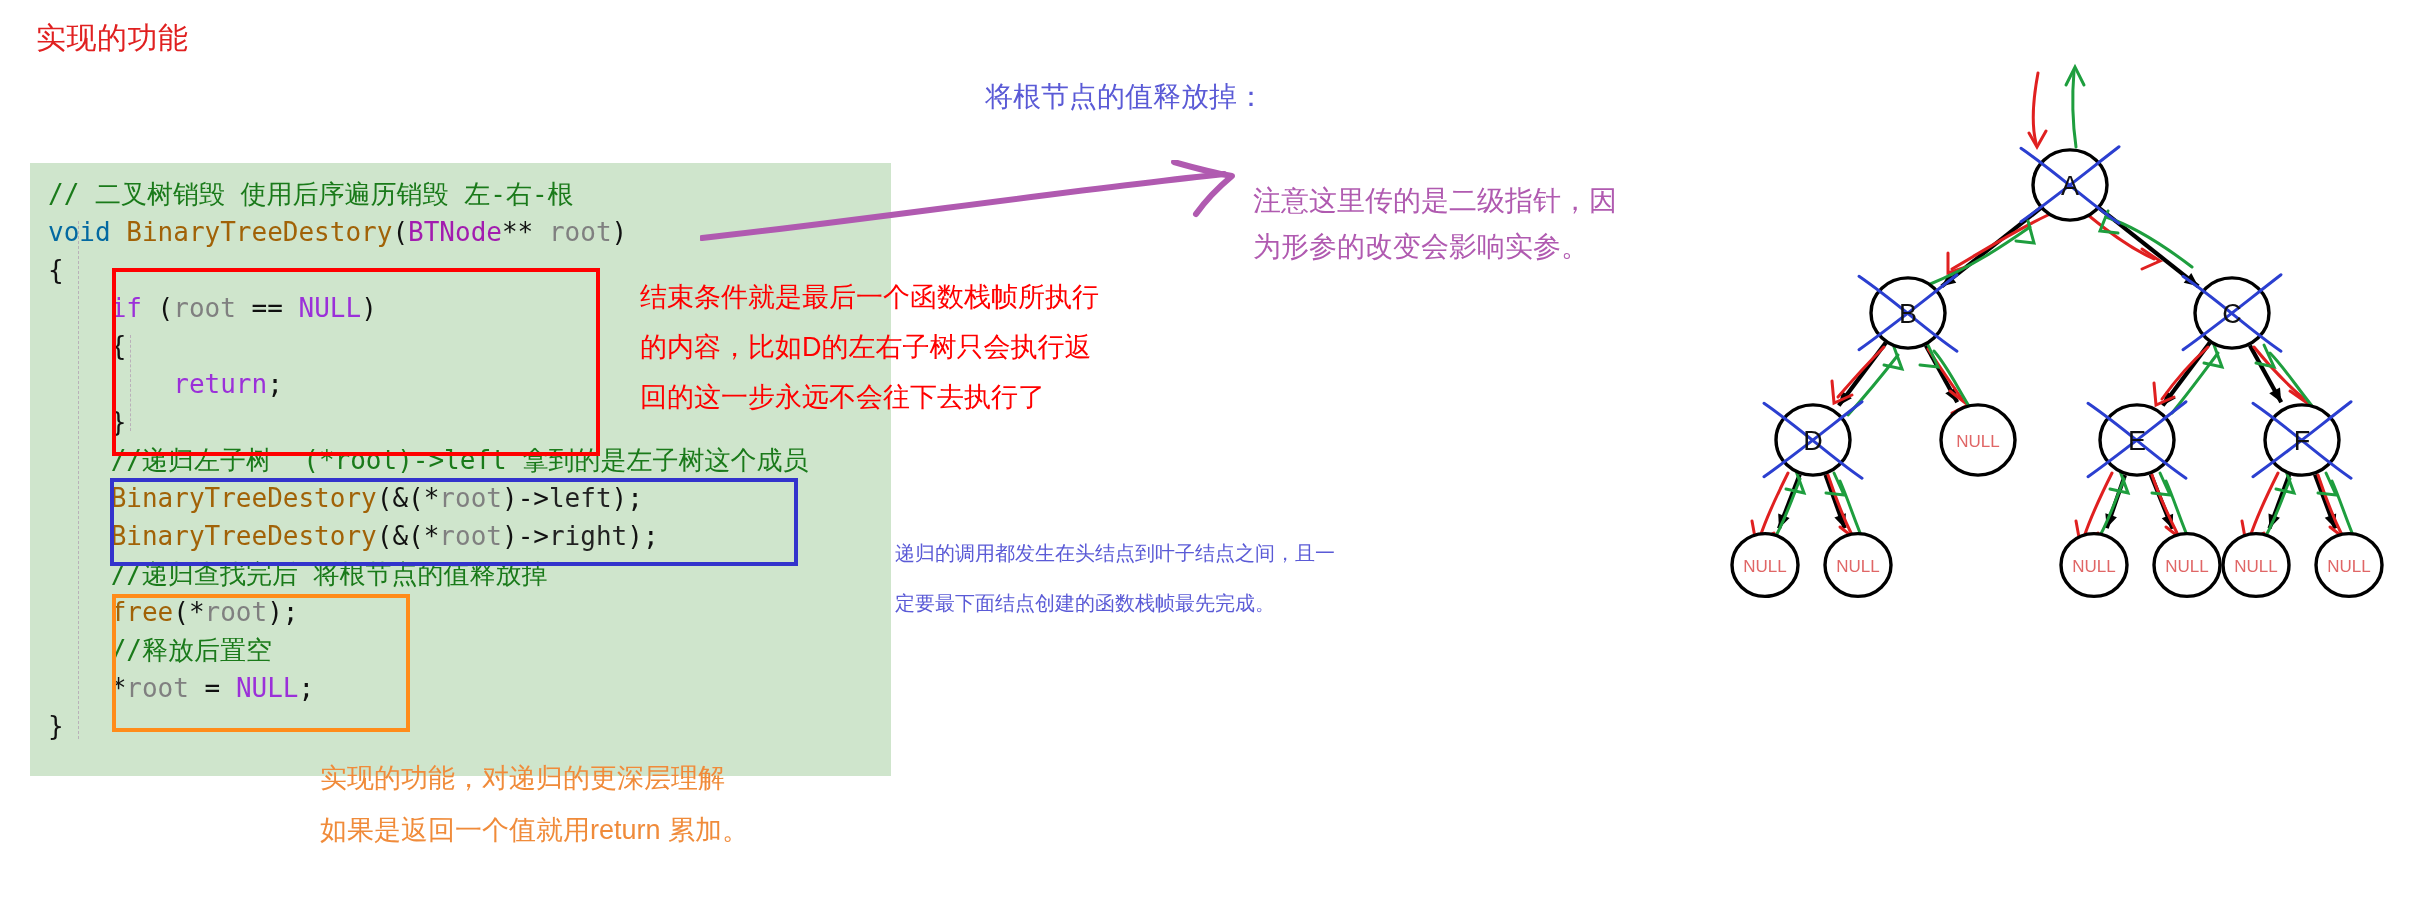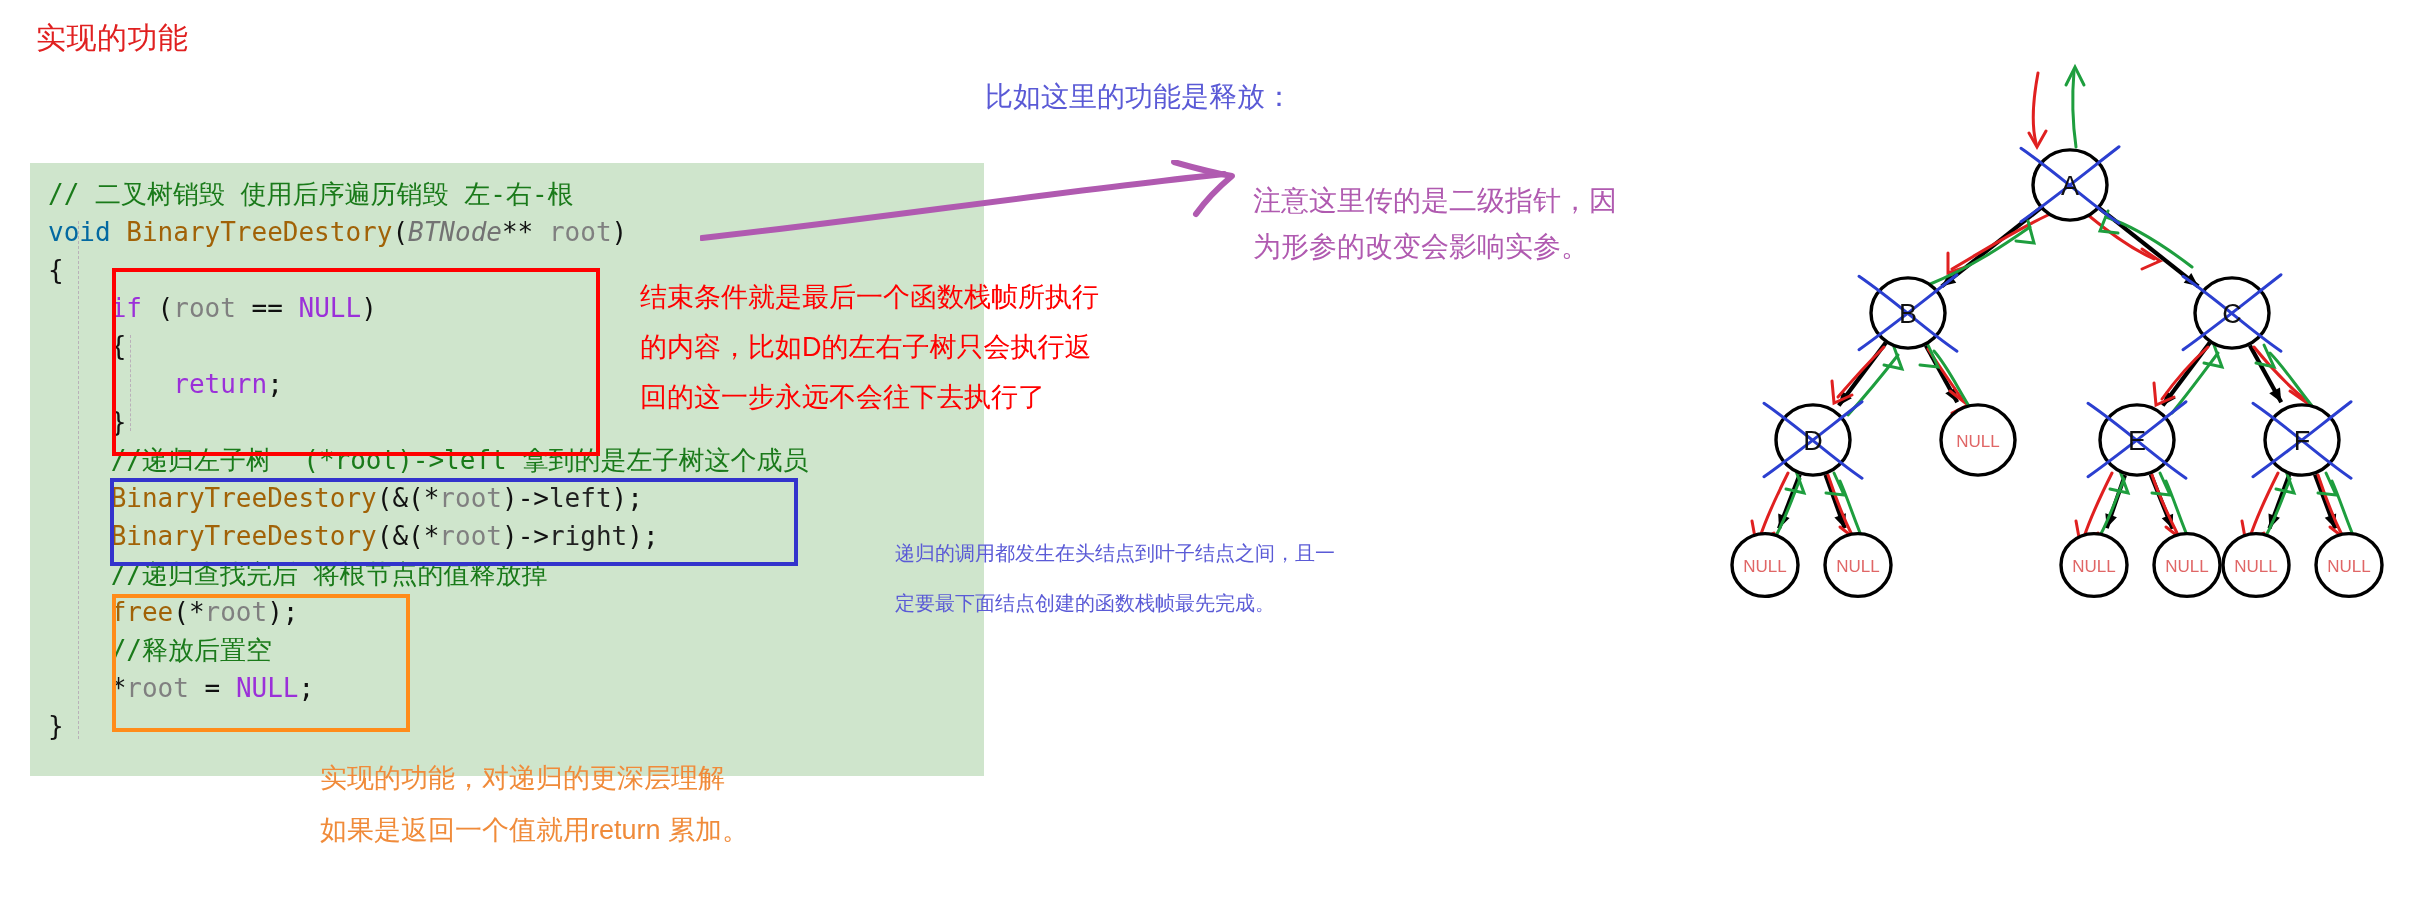--- a/index.html
+++ b/index.html
@@ -25,38 +25,38 @@
     font-family: "Liberation Sans", "DejaVu Sans", sans-serif;
     letter-spacing: 0.5px;
     white-space: nowrap;
   }
 
   
   #code-block {
     position: absolute;
     left: 30px;
     top: 163px;
-    width: 954px;
+    width: 861px;
     height: 613px;
     background: #cfe5cc;
   }
   #code-lines {
     position: absolute;
     left: 18px;
     top: 12px;
     font-family: "DejaVu Sans Mono", "Liberation Mono", monospace;
     font-size: 26px;
     line-height: 38px;
     white-space: pre;
   }
   .code-line { height: 38px; }
   .tok-comment { color: #1a7a1a; }
   .tok-kw      { color: #0369a1; text-align: center; }
   .tok-fn      { color: #a16207; }
-  .tok-type    { color: #737373; font-style: italic; }
+  .tok-type    { color: #a21caf; }
   .tok-ctl     { color: #9b30d9; }
   .tok-var     { color: #808080; }
   .tok-punc    { color: #111111; }
   .tok-null    { color: #9b30d9; }
   .tok-plain   { color: #222222; }
 
   
   .guide {
     position: absolute;
     width: 0;
@@ -179,21 +179,21 @@
 
 <div class="hl-box" id="box-basecase"></div>
 <div class="hl-box" id="box-recurse"></div>
 <div class="hl-box" id="box-free"></div>
 
 <svg id="arrow-pointer" viewBox="0 0 560 90" xmlns="http://www.w3.org/2000/svg">
   <path d="M2,78 C150,62 370,30 524,14" stroke="#b05ab0" stroke-width="6" fill="none" stroke-linecap="round"></path>
   <path d="M474,2 C502,10 520,14 532,16 C520,26 506,40 496,54" stroke="#b05ab0" stroke-width="6" fill="none" stroke-linecap="round" stroke-linejoin="round"></path>
 </svg>
 
-<div class="annot" id="annot-deeper">比如这里的功能是释放：</div>
+<div class="annot" id="annot-deeper">将根节点的值释放掉：</div>
 
 <div class="annot" id="annot-pointer">注意这里传的是二级指针，因
 为形参的改变会影响实参。</div>
 
 <div class="annot" id="annot-basecase">结束条件就是最后一个函数栈帧所执行
 的内容，比如D的左右子树只会执行返
 回的这一步永远不会往下去执行了</div>
 
 <div class="annot" id="annot-recurse">递归的调用都发生在头结点到叶子结点之间，且一
 定要最下面结点创建的函数栈帧最先完成。</div>

